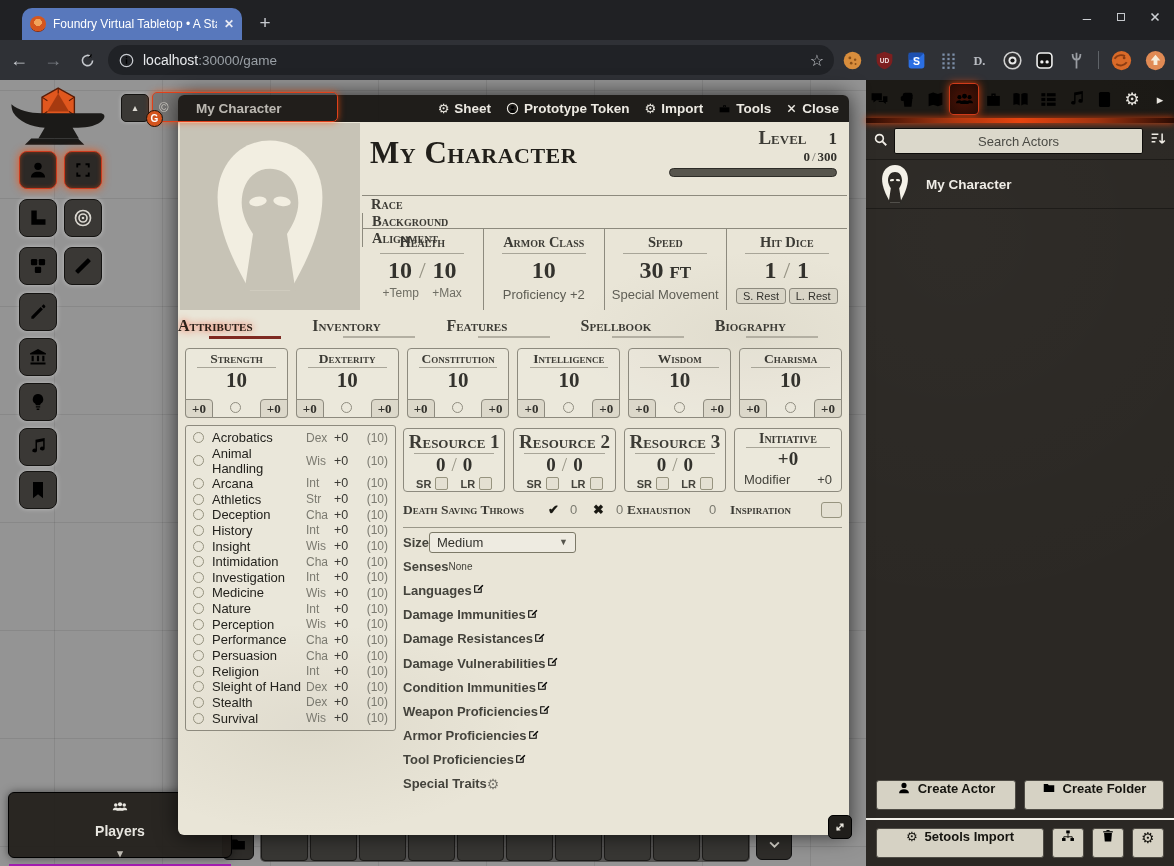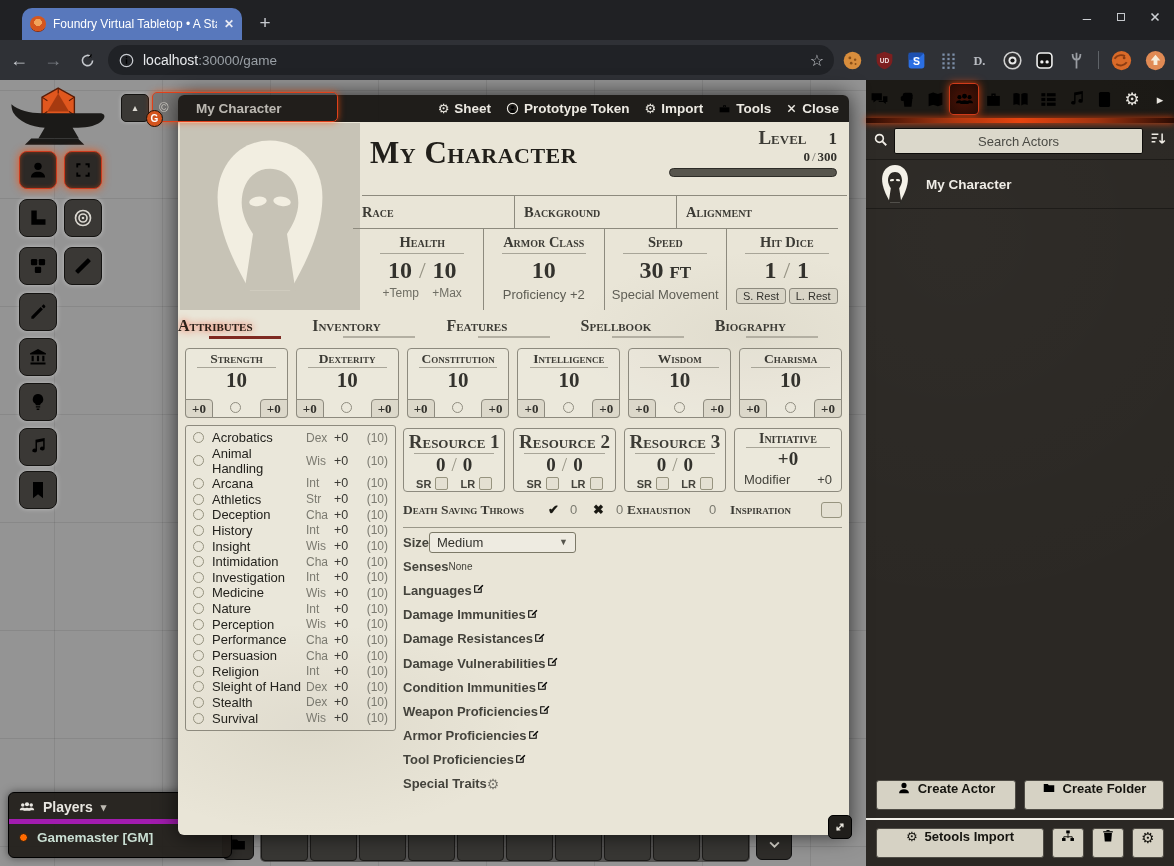--- a/index.html
+++ b/index.html
@@ -49,21 +49,21 @@
     border-radius:8px; display:flex; align-items:center; justify-content:center; color:#d9d6cf;
     box-shadow:0 0 5px rgba(255,255,255,0.4); z-index:5; }
   .toolbtn svg { width:20px; height:20px; }
   .toolbtn.active { border:1px solid #cc3a1e; background:#2c2926;
     box-shadow:0 0 9px rgba(255,80,10,0.85), inset 0 0 4px rgba(255,80,10,0.4); }
 
   
   #players { position:absolute; left:8px; top:792px; width:224px; height:66px; z-index:6;
     background:rgba(36,33,29,0.96); border:1px solid #000; border-radius:6px; color:#e8e6e0;
     box-shadow:0 0 8px rgba(0,0,0,0.5); }
-  #players .hdr { display:flex; align-items:center; gap:8px; padding:6px 10px 4px; font-weight:bold; font-size:14px; }
+  #players .hdr { display:flex; align-items:center; gap:8px; padding:6px 10px 4px; font-weight:bold; font-size:14px;flex-direction:column; }
   #players .hdr svg { width:16px; height:16px; }
   #players .caret { font-size:11px; color:#bdbab2; }
   #players .member { display:flex; align-items:center; gap:9px; padding:6px 10px; font-size:13.5px;
     font-weight:bold; color:#c9dfd3; border-top:5px solid #a21caf; }
   #players .dot { width:9px; height:9px; border-radius:50%; background:#ff6a00; border:1px solid #201a12; }
 
   
   #hotbar { position:absolute; left:222px; top:828px; z-index:4; display:flex; align-items:flex-start; }
   #hotbar .folderbtn { width:32px; height:32px; background:#2f2d2a; border:1px solid #111; border-radius:6px;
     display:flex; align-items:center; justify-content:center; color:#d8d5cd; margin-right:6px; }
@@ -97,22 +97,22 @@
   #nameblock { position:absolute; left:184px; top:1px; width:485px; height:73px; border-bottom:1px solid #8d8a7e; }
   #charname { position:absolute; left:8px; top:12px; font-size:31px; letter-spacing:0.5px; color:#211f1a;
     font-family:"Liberation Serif", serif; font-variant:small-caps; font-weight:bold; }
   #levelrow { position:absolute; right:10px; top:4px; font-size:18px; }
   #levelrow .lv { margin-right:22px; font-size:19px; }
   #xptext { position:absolute; right:10px; top:26px; font-family:"Liberation Serif", serif; font-weight:bold; font-size:13px; color:#33322d; }
   #xptext .sep { color:#8a8880; padding:0 2px; }
   #xpbar { position:absolute; right:10px; top:45px; width:168px; height:9px; background:#57554d;
     border:1px solid #2d2c27; border-radius:5px; }
 
-  #detailrow { position:absolute; left:175px; top:74px; width:485px; height:33px; display:flex;
-    border-bottom:1px solid #8d8a7e; }
+  #detailrow { position:absolute; left:184px; top:74px; width:485px; height:33px; display:flex;
+    border-bottom:1px solid #8d8a7e;flex-direction:column; }
   #detailrow .cell { flex:1; display:flex; align-items:center; padding-left:9px; font-size:14.5px; }
   #detailrow .cell + .cell { border-left:1px solid #8d8a7e; }
 
   #statsrow { position:absolute; left:184px; top:107px; width:485px; height:81px; display:flex; }
   #statsrow .stat { flex:1; text-align:center; padding-top:5px; position:relative; }
   #statsrow .stat + .stat { border-left:1px solid #8d8a7e; }
   .stat .t { font-size:14.5px; }
   .stat .rule { width:70%; margin:2px auto 3px; border-top:1px solid #a8a598; }
   .stat .vals { font-size:24px; }
   .stat .vals .sep { color:#969384; padding:0 7px; font-weight:normal; }

